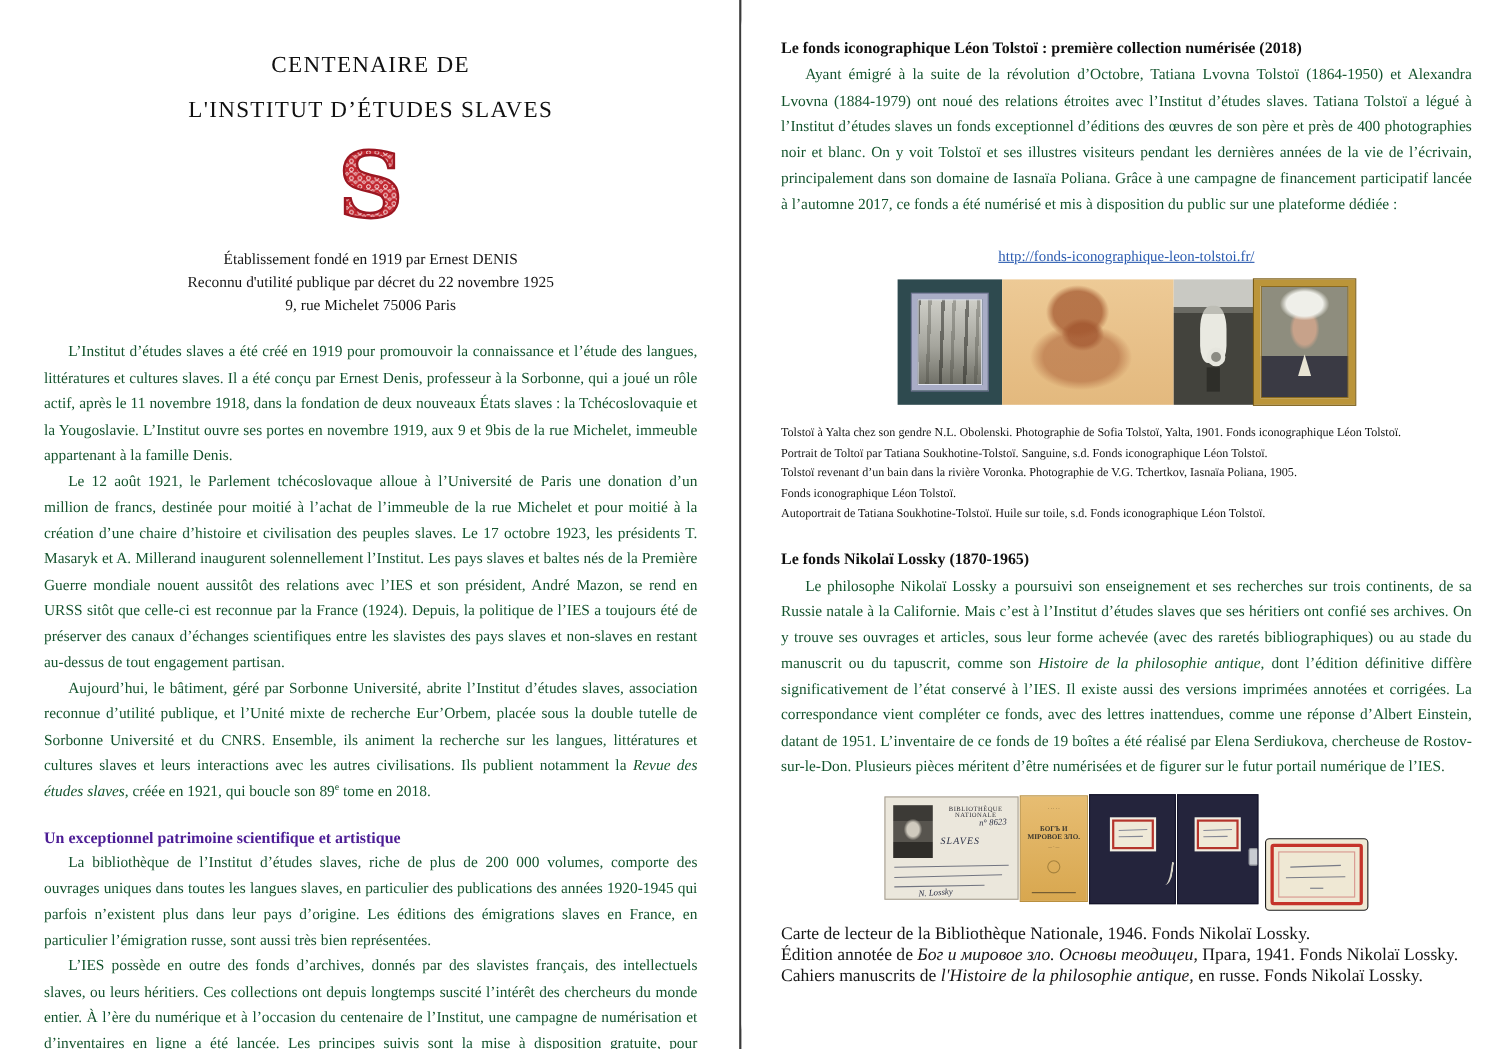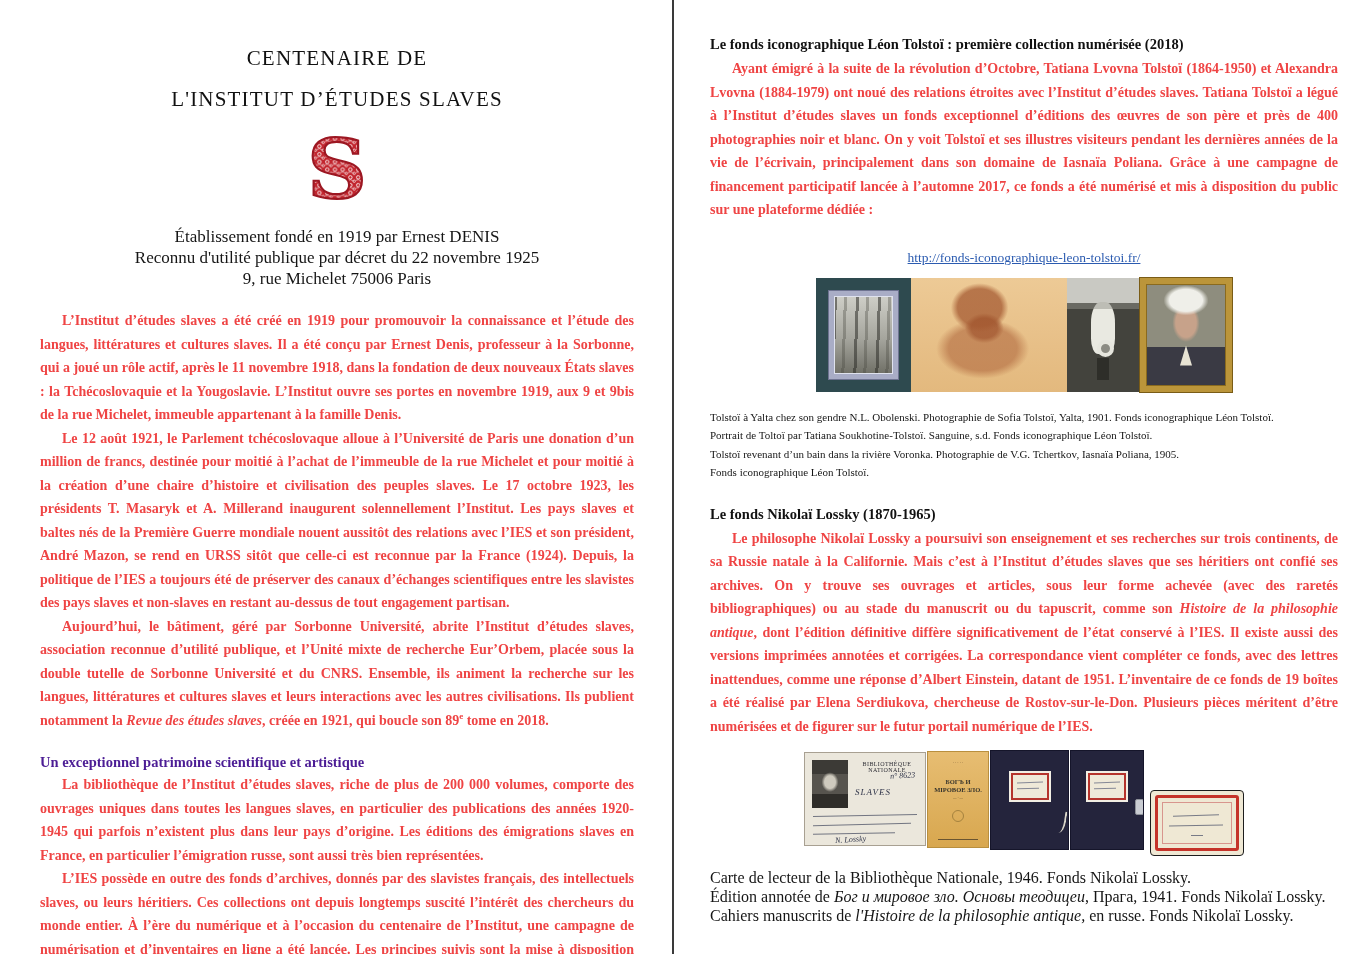--- a/index.html
+++ b/index.html
@@ -9,24 +9,24 @@
   .page { position:absolute; top:0; height:954px; overflow:hidden; background:#fff; }
   .page-left  { left:0; width:672px; padding:40px 38px 0 40px; }
   .page-right { left:674px; width:676px; padding:34px 12px 0 36px;border-radius:23px; }
   .divider { position:absolute; left:672px; top:0; width:2px; height:954px; background:#3a3a3a; }
 
   
   .doc-title { text-align:center; font-size:21px; font-weight:normal; letter-spacing:1.2px; color:#111; }
   .doc-title.first { margin-top:6px; }
   .doc-title.second { margin-top:16px; }
   .ornament-wrap { text-align:center; margin-top:16px; height:86px; }
-  .founding { text-align:center; font-size:17px; line-height:21px; margin-top:12px; color:#151515; }
-
-  
-  .body-p { font-size:14px; line-height:23.5px; text-align:justify; text-indent:22px; color:#ef4444;font-weight:bold; }
+  .founding { text-align:center; font-size:14px; line-height:21px; margin-top:12px; color:#151515; }
+
+  
+  .body-p { font-size:14px; line-height:23.5px; text-align:justify; text-indent:22px; color:#14532d; }
   .left-body { margin-top:20px; }
   .sec-h { font-size:14.5px; font-weight:bold; margin-top:22px; margin-bottom:2px; color:#4c1d95; }
   sup { font-size:9px; line-height:0; }
 
   
   .r-heading { font-size:14.5px; font-weight:bold; color:#111; margin-top:2px; margin-bottom:4px; }
   .r-heading.second { margin-top:24px; }
   .link-line { text-align:center; margin-top:26px; margin-bottom:4px; }
   .link-line a { color:#2b5bb0; font-size:13.5px; text-decoration:underline; cursor:pointer; }
 
@@ -168,20 +168,21 @@
     <div class="art t4">
         <div class="shirt"></div>
       </div>
   </div>
 
   <div class="captions">
     <div class="cap">Tolstoï à Yalta chez son gendre N.L. Obolenski. Photographie de Sofia Tolstoï, Yalta, 1901. Fonds iconographique Léon Tolstoï.</div>
     <div class="cap">Portrait de Toltoï par Tatiana Soukhotine-Tolstoï. Sanguine, s.d. Fonds iconographique Léon Tolstoï.</div>
     <div class="cap">Tolstoï revenant d’un bain dans la rivière Voronka. Photographie de V.G. Tchertkov, Iasnaïa Poliana, 1905.</div>
     <div class="cap">Fonds iconographique Léon Tolstoï.</div>
+    <div class="cap">Autoportrait de Tatiana Soukhotine-Tolstoï. Huile sur toile, s.d. Fonds iconographique Léon Tolstoï.</div>
   </div>
 
   <div class="r-heading second">Le fonds Nikolaï Lossky (1870-1965)</div>
   <p class="body-p"><span>Le philosophe Nikolaï Lossky a poursuivi son enseignement et ses recherches sur trois continents, de sa Russie natale à la Californie. Mais c’est à l’Institut d’études slaves que ses héritiers ont confié ses archives. On y trouve ses ouvrages et articles, sous leur forme achevée (avec des raretés bibliographiques) ou au stade du manuscrit ou du tapuscrit, comme son </span><i>Histoire de la philosophie antique</i><span>, dont l’édition définitive diffère significativement de l’état conservé à l’IES. Il existe aussi des versions imprimées annotées et corrigées. La correspondance vient compléter ce fonds, avec des lettres inattendues, comme une réponse d’Albert Einstein, datant de 1951. L’inventaire de ce fonds de 19 boîtes a été réalisé par Elena Serdiukova, chercheuse de Rostov-sur-le-Don. Plusieurs pièces méritent d’être numérisées et de figurer sur le futur portail numérique de l’IES.</span></p>
 
   <div class="strip strip-lossky">
     <div class="art l1">
       <div class="photo"></div>
       <div class="bn-title">BIBLIOTHÈQUE NATIONALE</div>
       <div class="hand h1">n° 8623</div>

